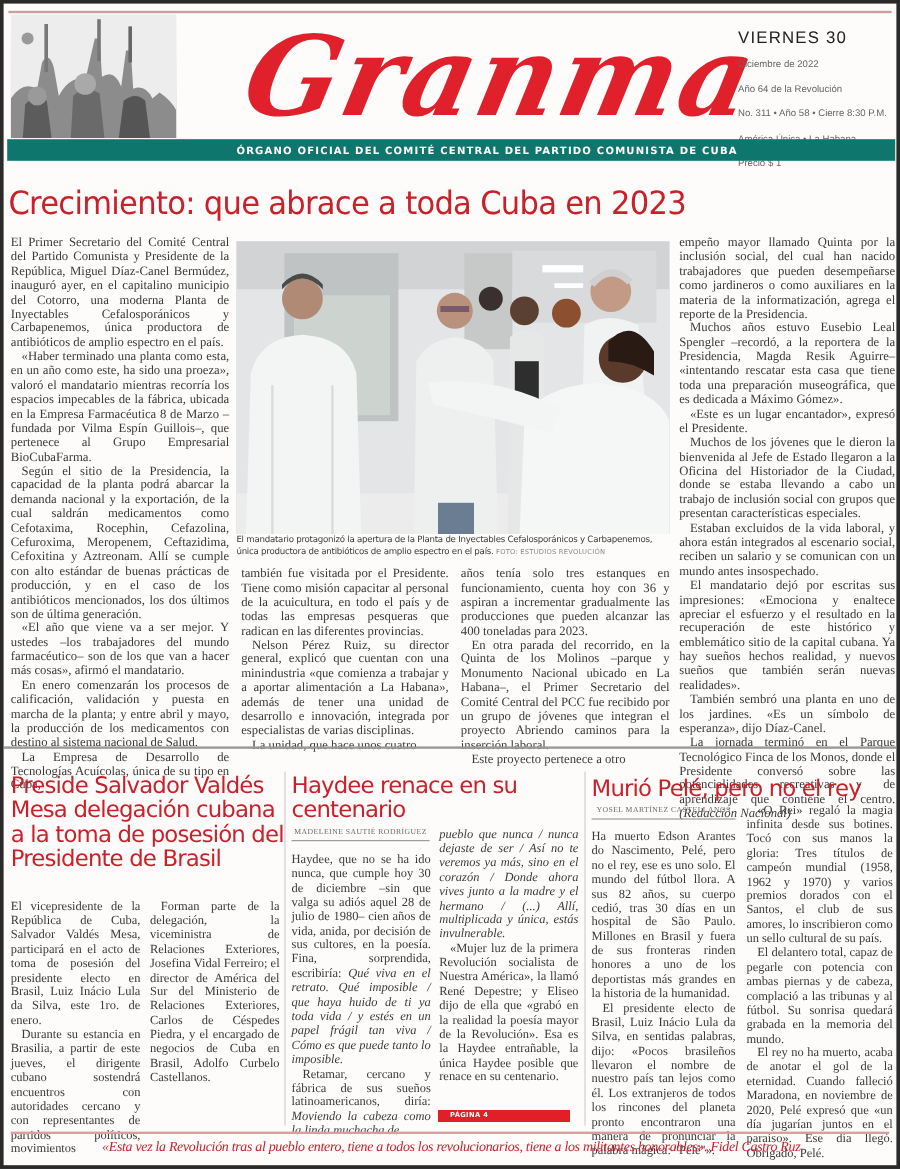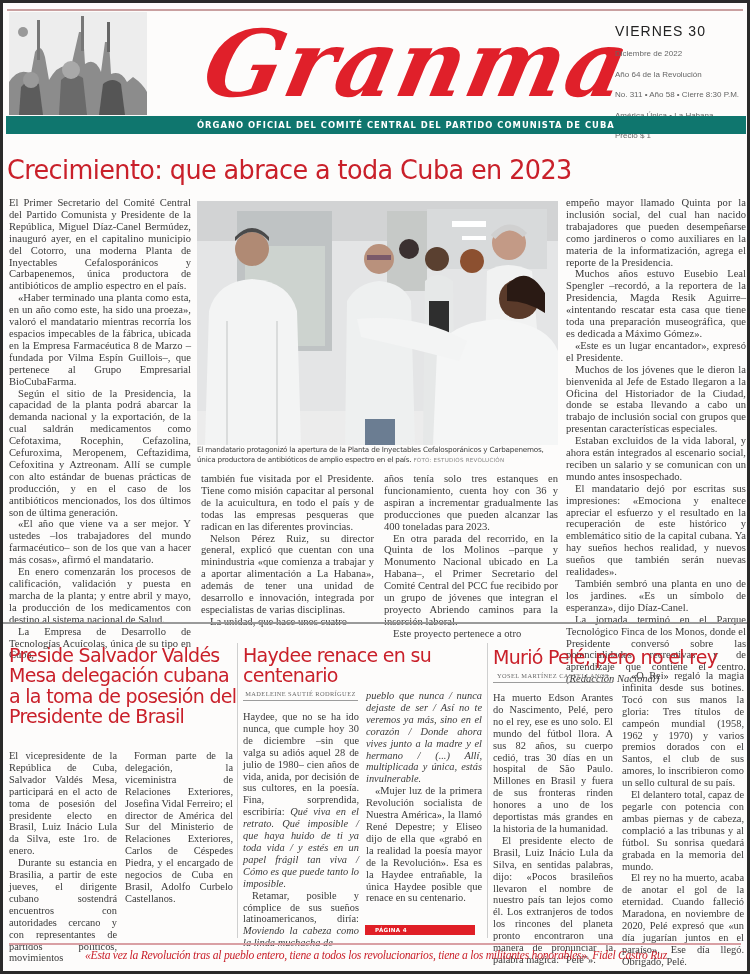--- a/index.html
+++ b/index.html
@@ -202,21 +202,21 @@
   <div class="col body-sm" style="left:122px; top:747px; width:108px;">
     <p>Forman parte de la delegación, la viceministra de Relaciones Exteriores, Josefina Vidal Ferreiro; el director de América del Sur del Ministerio de Relaciones Exteriores, Carlos de Céspedes Piedra, y el encargado de negocios de Cuba en Brasil, Adolfo Curbelo Castellanos.</p>
   </div>
 
   <div class="divider-v" style="left:234px; top:640px; height:295px;"></div>
 
   <h2 class="h-sec" style="left:240px; top:642px; width:240px;">Haydee renace en su centenario</h2>
   <div class="byline" style="left:240px; top:687px; width:115px;">MADELEINE SAUTIÉ RODRÍGUEZ</div>
   <div class="col body-sm" style="left:240px; top:708px; width:116px;">
     <p class="first"><span>Haydee, que no se ha ido nunca, que cumple hoy 30 de diciembre –sin que valga su adiós aquel 28 de julio de 1980– cien años de vida, anida, por decisión de sus cultores, en la poesía. Fina, sorprendida, escribiría: </span><em>Qué viva en el retrato. Qué imposible / que haya huido de ti ya toda vida / y estés en un papel frágil tan viva / Cómo es que puede tanto lo imposible.</em></p>
-    <p><span>Retamar, posible y cómplice de sus sueños latinoamericanos, diría: </span><em>Moviendo la cabeza como la linda muchacha de</em></p>
+    <p><span>Retamar, cercano y fábrica de sus sueños latinoamericanos, diría: </span><em>Moviendo la cabeza como la linda muchacha de</em></p>
   </div>
   <div class="col body-sm" style="left:363px; top:687px; width:116px;">
     <p class="first"><em>pueblo que nunca / nunca dejaste de ser / Así no te veremos ya más, sino en el corazón / Donde ahora vives junto a la madre y el hermano / (...) Allí, multiplicada y única, estás invulnerable.</em></p>
     <p>«Mujer luz de la primera Revolución socialista de Nuestra América», la llamó René Depestre; y Eliseo dijo de ella que «grabó en la realidad la poesía mayor de la Revolución». Esa es la Haydee entrañable, la única Haydee posible que renace en su centenario.</p>
   </div>
   <div class="pagina">PÁGINA 4</div>
 
   <div class="divider-v" style="left:484px; top:640px; height:295px;"></div>
 
   <h2 class="h-sec" style="left:490px; top:644px; width:254px;">Murió Pelé, pero no el rey</h2>

